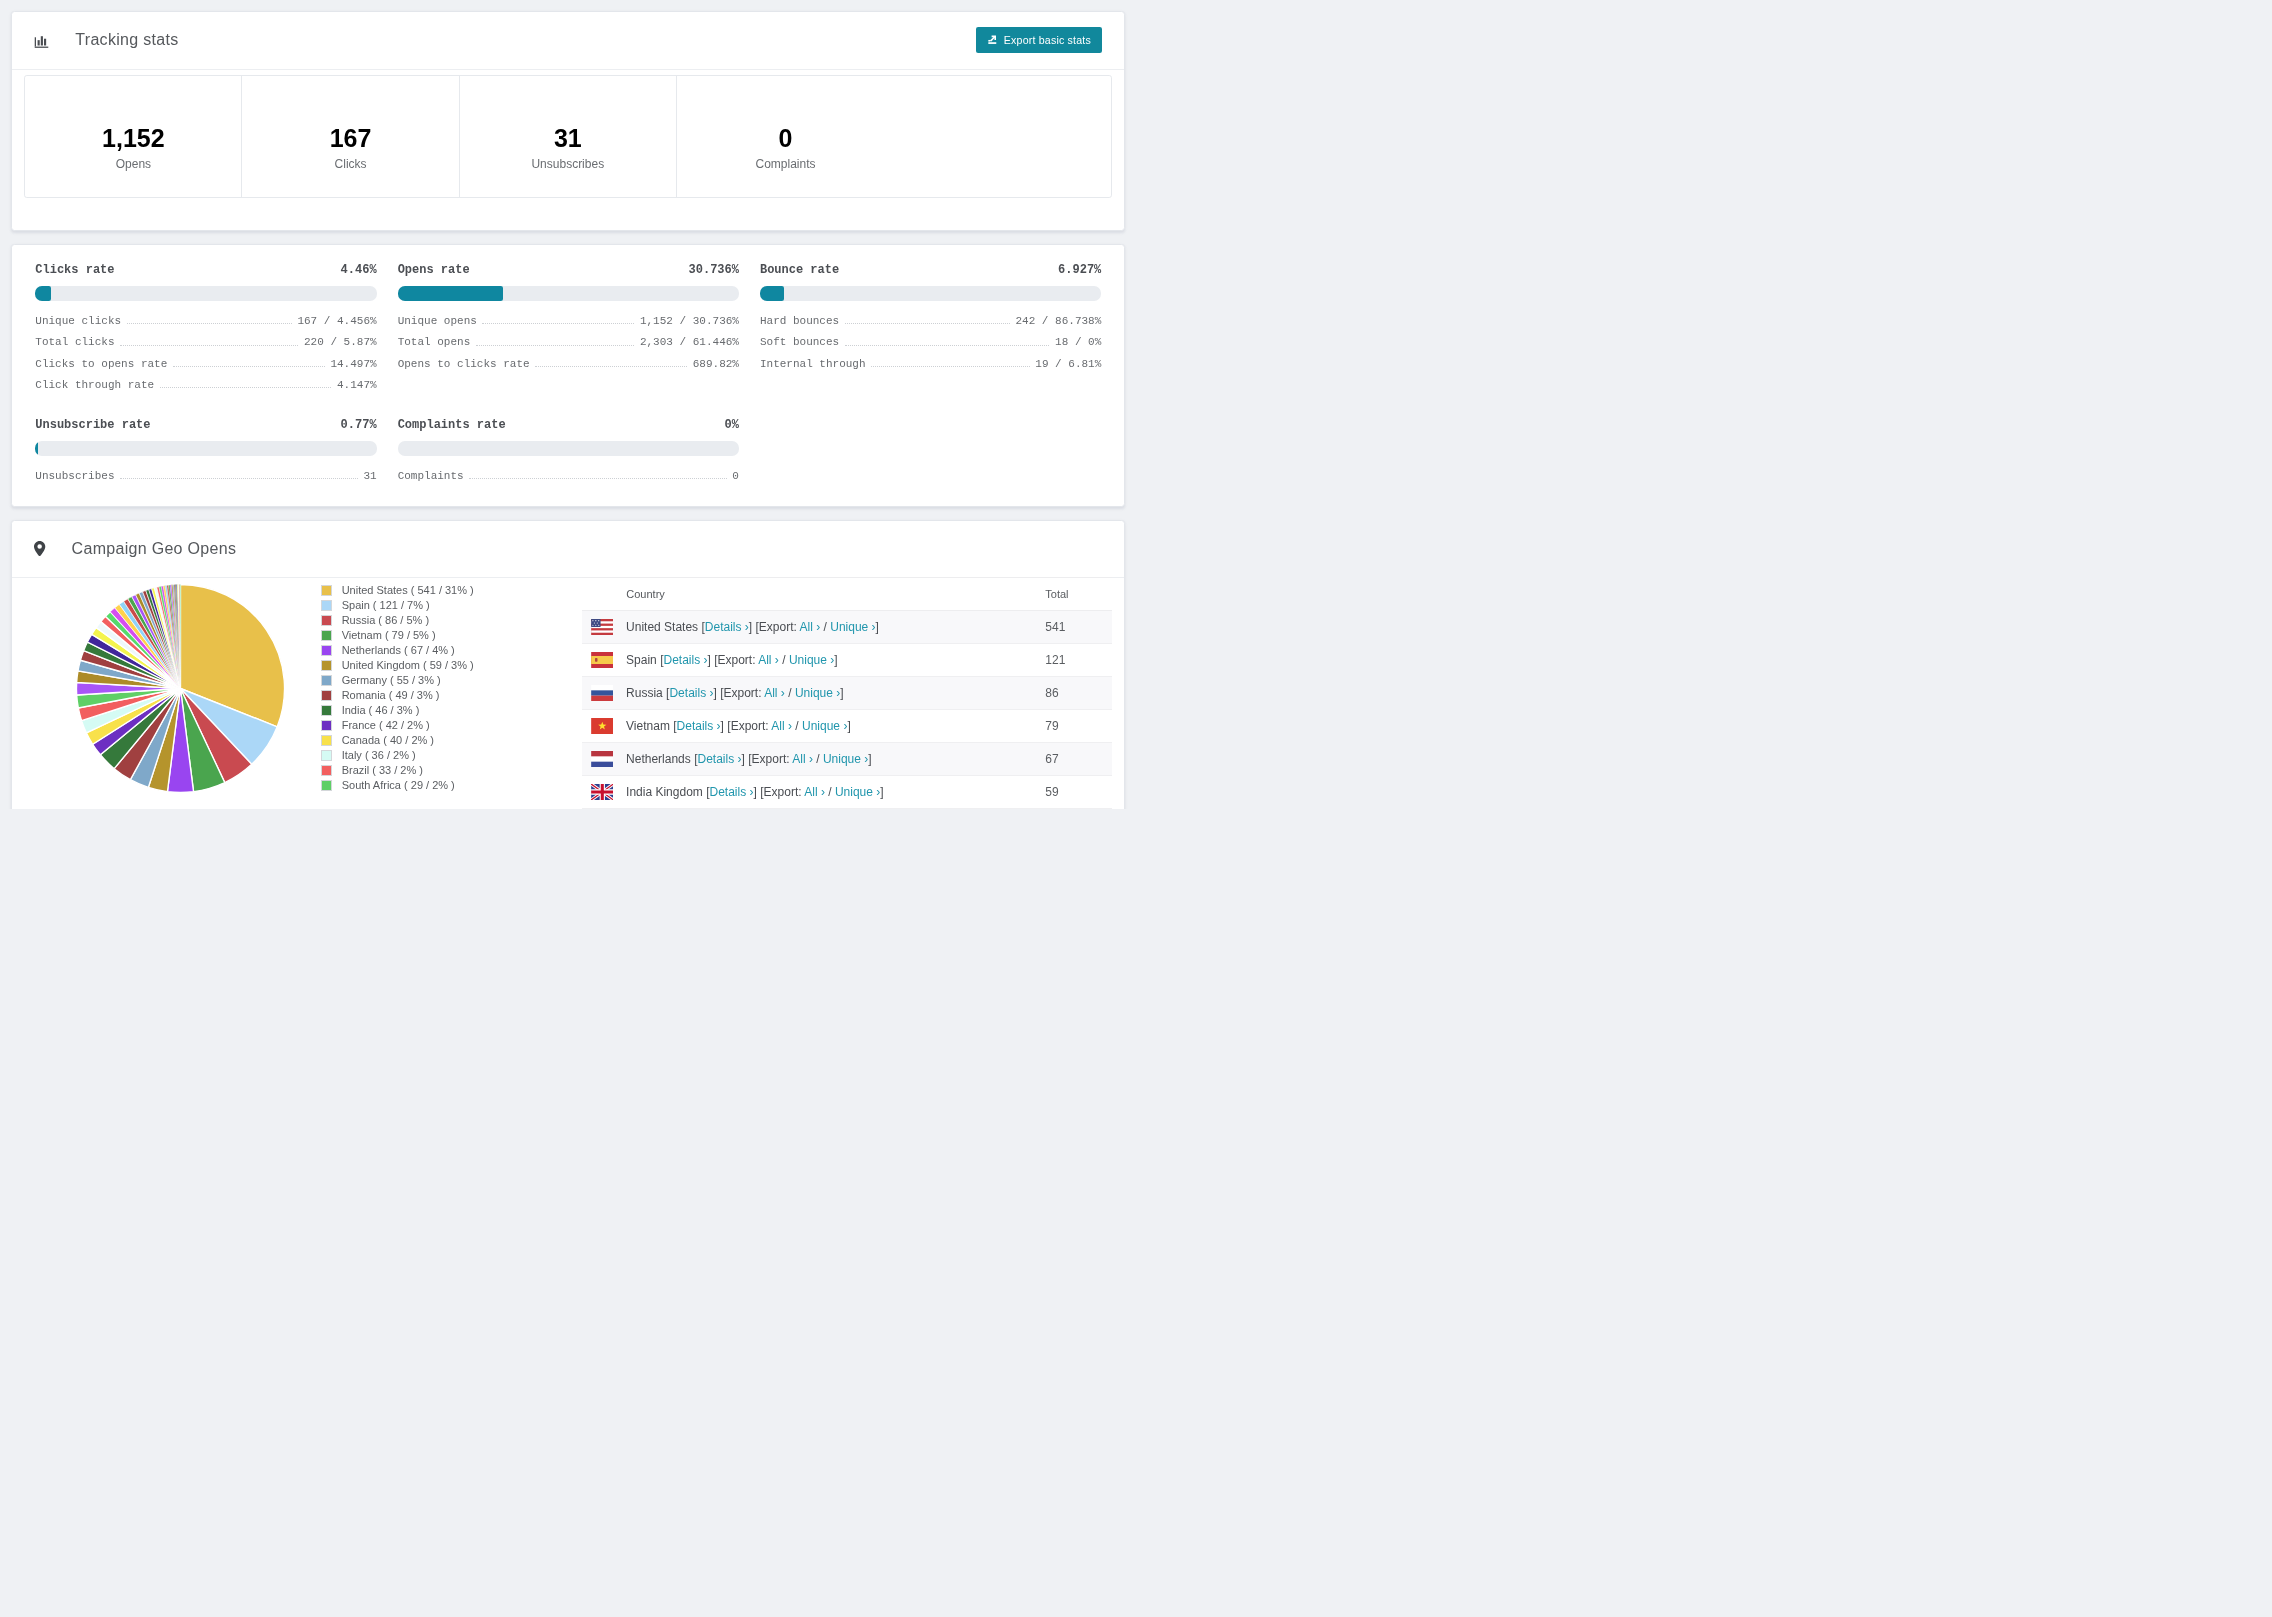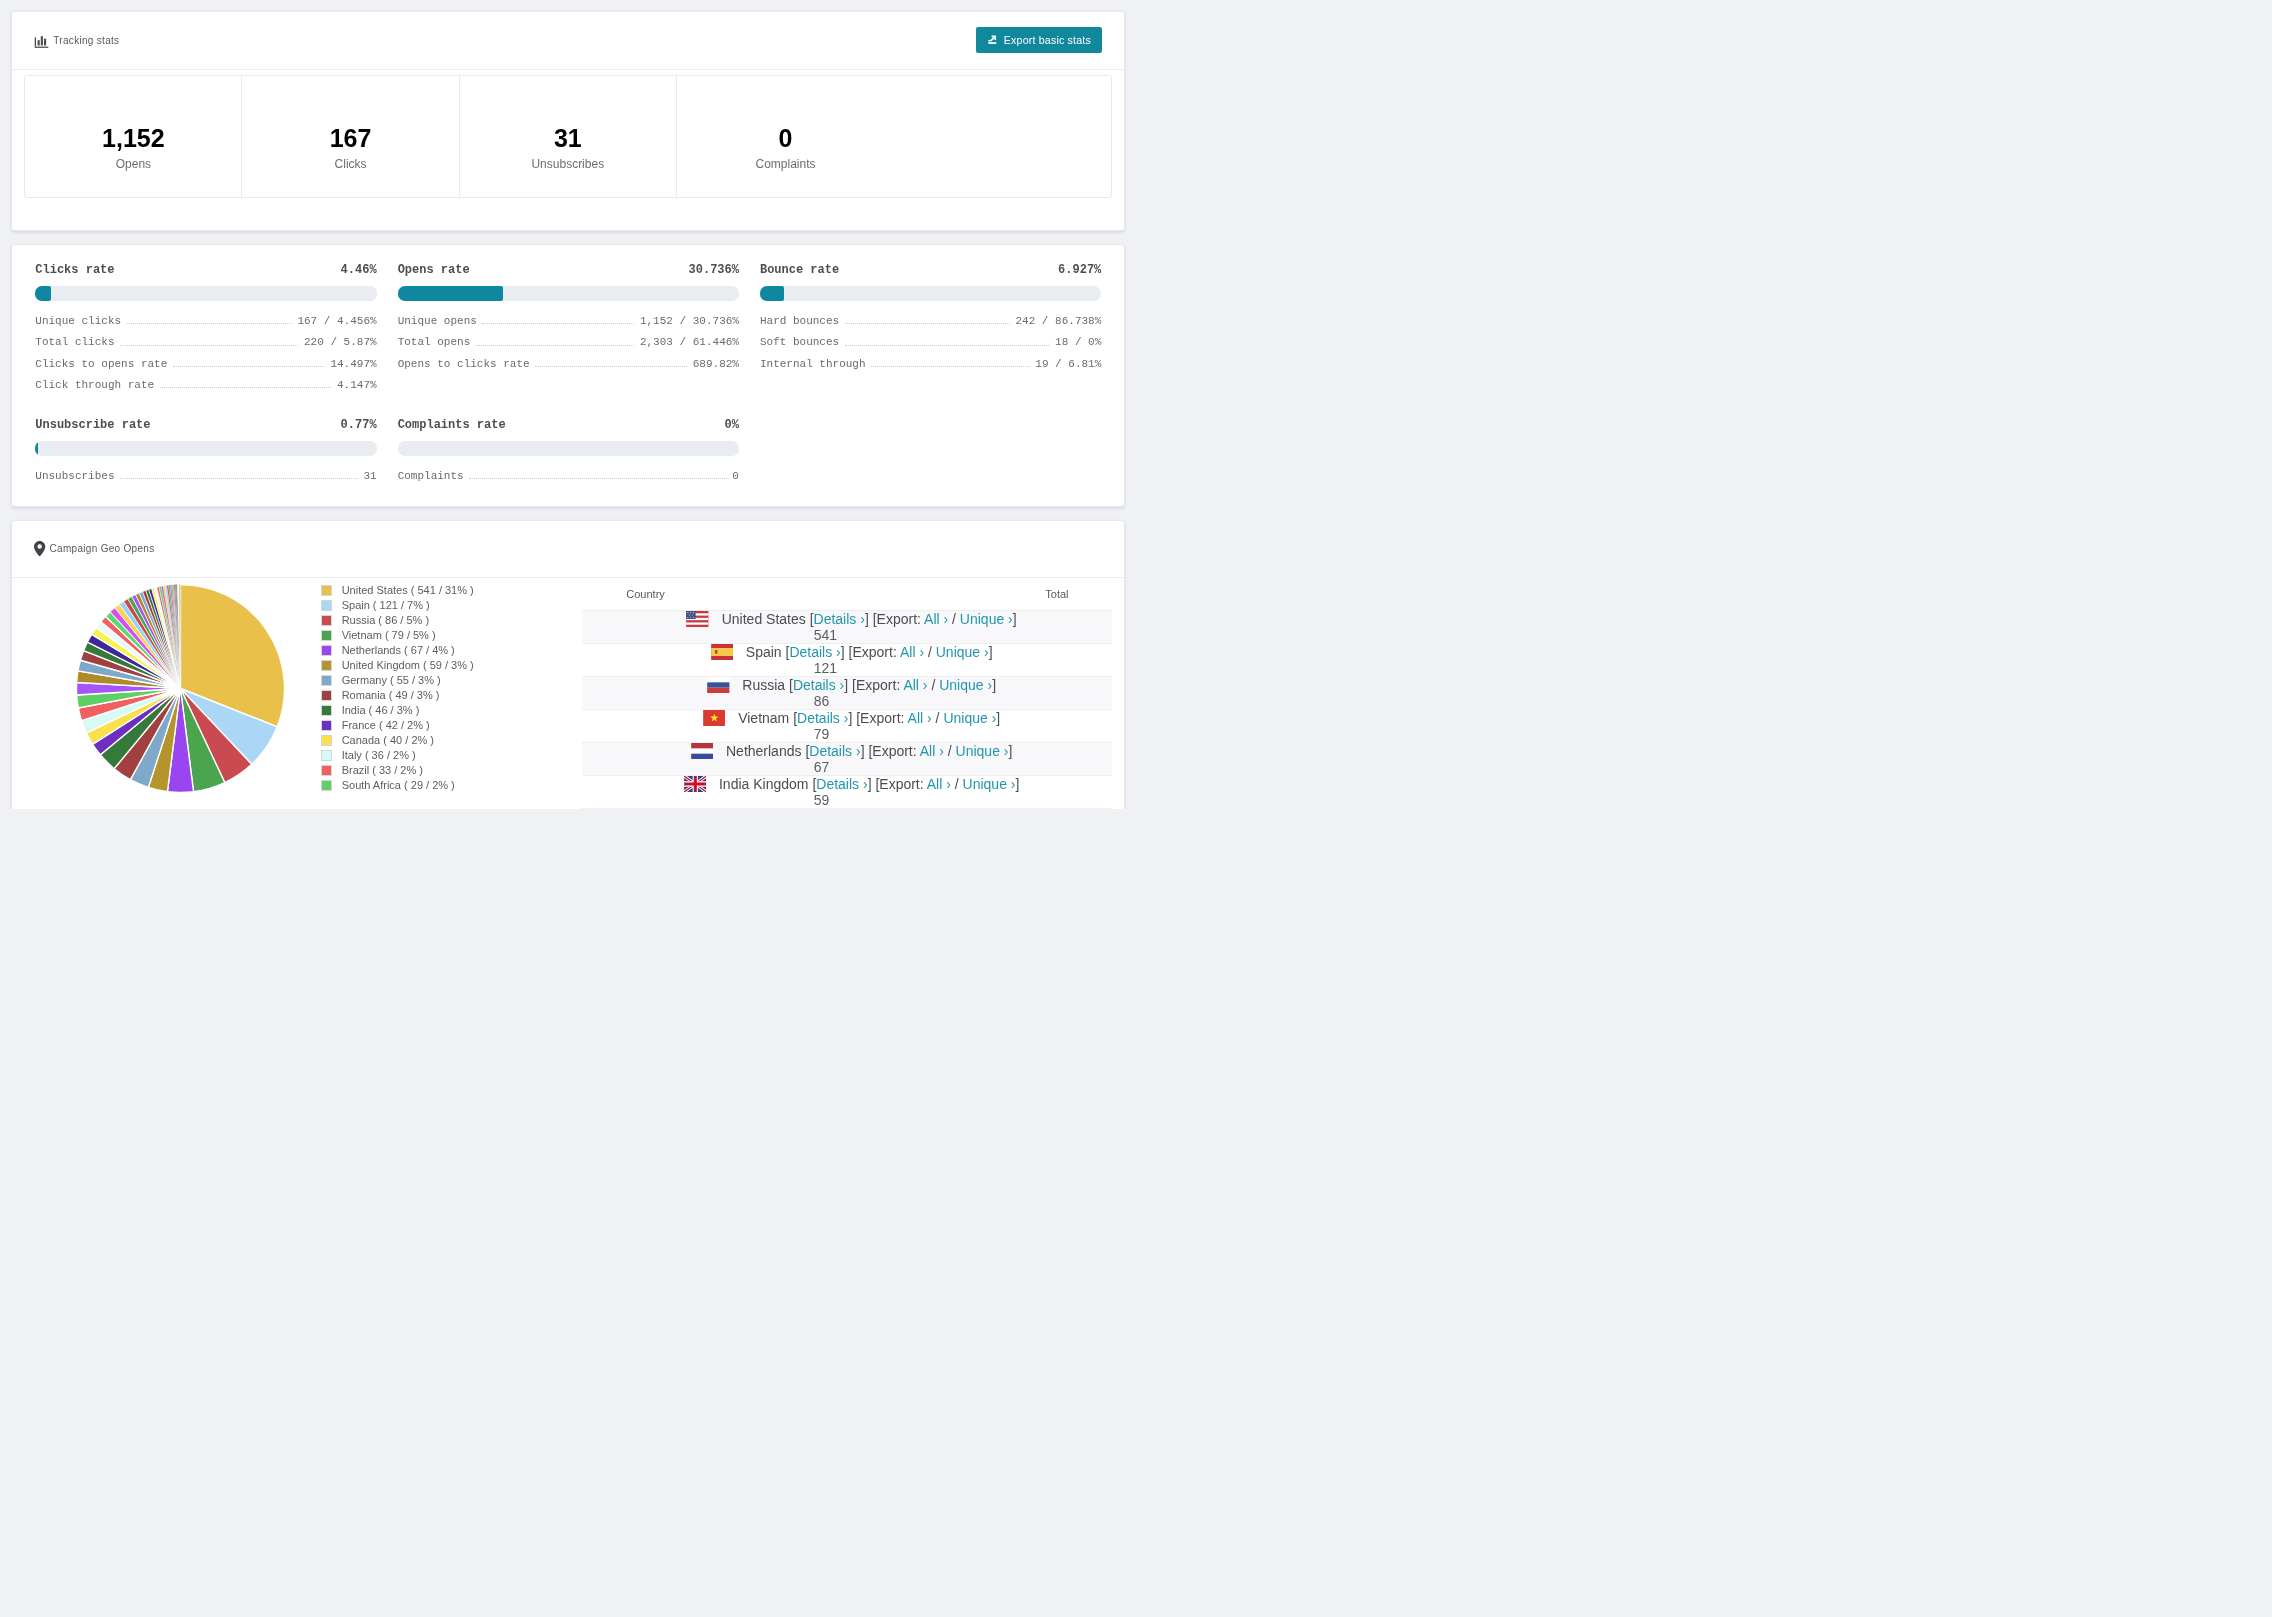--- a/index.html
+++ b/index.html
@@ -13,21 +13,21 @@
     background:#fff;
     border:0.7px solid #e3e6eb;
     border-radius:3.5px;
     box-shadow:0 1.4px 2.8px rgba(110,120,140,.16);
     margin:0 11.3px;
     box-sizing:border-box;
     width:1114px;
   }
   
   .card-header{display:flex;align-items:center;height:57px;padding:0 22px;}
-  .card-title{font-size:10px;color:#55585c;letter-spacing:0.3px;display:flex;align-items:center;gap:4px;}
+  .card-title{font-size:16px;color:#55585c;letter-spacing:0.3px;display:flex;align-items:center;gap:26px;}
   .card-title svg{display:block;}
   .hdr-divider{height:0.7px;background:#eceef1;}
   .export-btn{
     margin-left:auto;background:#11889c;color:#fff;border:none;border-radius:2.1px;
     font-family:"Liberation Sans",sans-serif;font-size:10.6px;letter-spacing:0.2px;
     padding:6.4px 11.3px;display:flex;align-items:center;gap:6.4px;cursor:pointer;
   }
   
   #card-tracking{margin-top:10.6px;}
   .stats-grid{
@@ -52,21 +52,21 @@
   
   #card-geo{margin-top:12.7px;height:297px;overflow:hidden;position:relative;}
   .geo-content{display:flex;align-items:flex-start;}
   .pie-wrap{flex:none;width:219px;margin:1.4px 0 0 59px;}
   .legend{flex:none;width:233px;margin:5.6px 0 0 31px;}
   .legend-item{display:flex;align-items:center;height:15px;font-size:11px;color:#5a5d61;}
   .swatch{width:9.2px;height:9.2px;border:1.4px solid #d4d7da;margin-right:9.2px;flex:none;}
   .geo-table{flex:1;margin:0 12px 0 28px;}
   .t-head{display:flex;height:32px;align-items:center;border-top:0.7px solid #ededef;border-bottom:0.7px solid #ededef;
     color:#55585c;font-size:11px;}
-  .t-row{display:flex;height:32px;align-items:center;font-size:14px;border-bottom:0.7px solid #efeff1;background:#fff;flex-direction:column;}
+  .t-row{display:flex;height:32px;align-items:center;font-size:12px;border-bottom:0.7px solid #efeff1;background:#fff;}
   .t-row.odd{background:#f8f8fa;}
   .cell-country{flex:1;display:flex;align-items:center;padding-left:8.5px;min-width:0;white-space:nowrap;}
   .head-country{flex:1;padding-left:44px;}
   .cell-total{width:67px;flex:none;color:#5a5d61;}
   .flag{width:22.6px;height:16px;flex:none;margin-right:12.7px;display:block;}
   .flag svg{display:block;}
   .c-name,.bracket,.exp,.slash{color:#4a4d52;}
   .lnk{color:#2196ad;text-decoration:none;cursor:pointer;}
 </style>
 </head>

